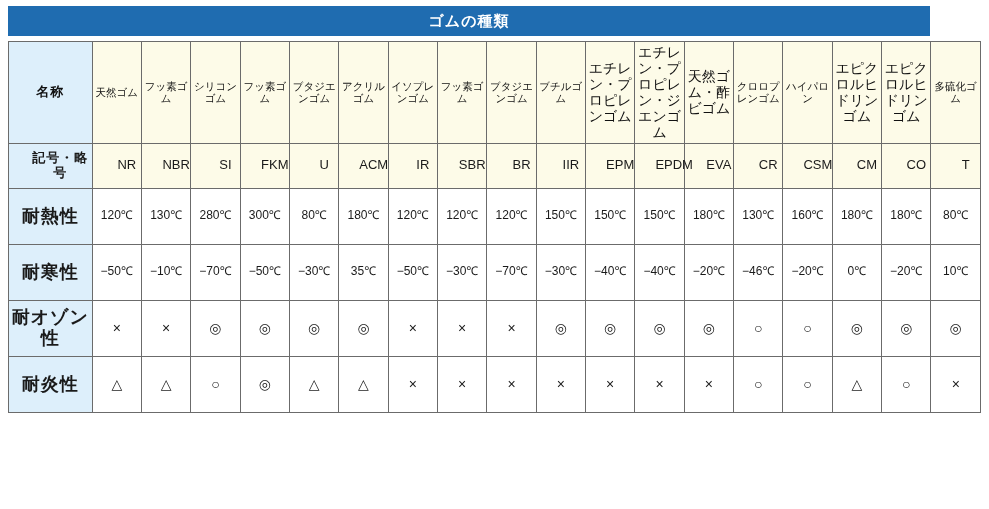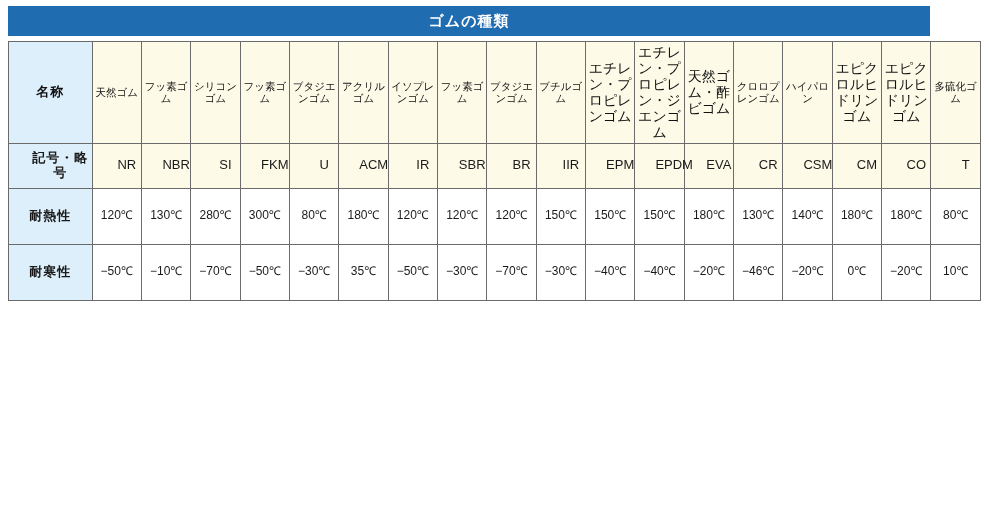--- a/index.html
+++ b/index.html
@@ -80,21 +80,21 @@
     font-weight: bold;
     letter-spacing: 1px;
   }
   tr.data-row td {
     height: 55px;
     background: #ffffff;
     font-size: 12px;
   }
   tr.data-row td.rowhead {
     background: #ddeffb;
-    font-size: 13px;
+    font-size: 18px;
     font-weight: bold;
     letter-spacing: 1px;
   }
   tr.data-row td.sym {
     font-size: 14px;
   }
   .nm-small { font-size: 14px; }
 </style>
 </head>
 <body>
@@ -213,21 +213,21 @@
           <td>80℃</td>
           <td>180℃</td>
           <td>120℃</td>
           <td>120℃</td>
           <td>120℃</td>
           <td>150℃</td>
           <td>150℃</td>
           <td>150℃</td>
           <td>180℃</td>
           <td>130℃</td>
-          <td>140℃</td>
+          <td>160℃</td>
           <td>180℃</td>
           <td>180℃</td>
           <td>80℃</td>
         </tr>
         <tr class="data-row">
           <td class="rowhead">耐寒性</td>
           <td>−50℃</td>
           <td>−10℃</td>
           <td>−70℃</td>
           <td>−50℃</td>
@@ -239,16 +239,58 @@
           <td>−30℃</td>
           <td>−40℃</td>
           <td>−40℃</td>
           <td>−20℃</td>
           <td>−46℃</td>
           <td>−20℃</td>
           <td>0℃</td>
           <td>−20℃</td>
           <td>10℃</td>
         </tr>
+        <tr class="data-row">
+          <td class="rowhead">耐オゾン性</td>
+          <td class="sym">×</td>
+          <td class="sym">×</td>
+          <td class="sym">◎</td>
+          <td class="sym">◎</td>
+          <td class="sym">◎</td>
+          <td class="sym">◎</td>
+          <td class="sym">×</td>
+          <td class="sym">×</td>
+          <td class="sym">×</td>
+          <td class="sym">◎</td>
+          <td class="sym">◎</td>
+          <td class="sym">◎</td>
+          <td class="sym">◎</td>
+          <td class="sym">○</td>
+          <td class="sym">○</td>
+          <td class="sym">◎</td>
+          <td class="sym">◎</td>
+          <td class="sym">◎</td>
+        </tr>
+        <tr class="data-row">
+          <td class="rowhead">耐炎性</td>
+          <td class="sym">△</td>
+          <td class="sym">△</td>
+          <td class="sym">○</td>
+          <td class="sym">◎</td>
+          <td class="sym">△</td>
+          <td class="sym">△</td>
+          <td class="sym">×</td>
+          <td class="sym">×</td>
+          <td class="sym">×</td>
+          <td class="sym">×</td>
+          <td class="sym">×</td>
+          <td class="sym">×</td>
+          <td class="sym">×</td>
+          <td class="sym">○</td>
+          <td class="sym">○</td>
+          <td class="sym">△</td>
+          <td class="sym">○</td>
+          <td class="sym">×</td>
+        </tr>
       </tbody>
   </table>
 
 </div>
 
 </body></html>

